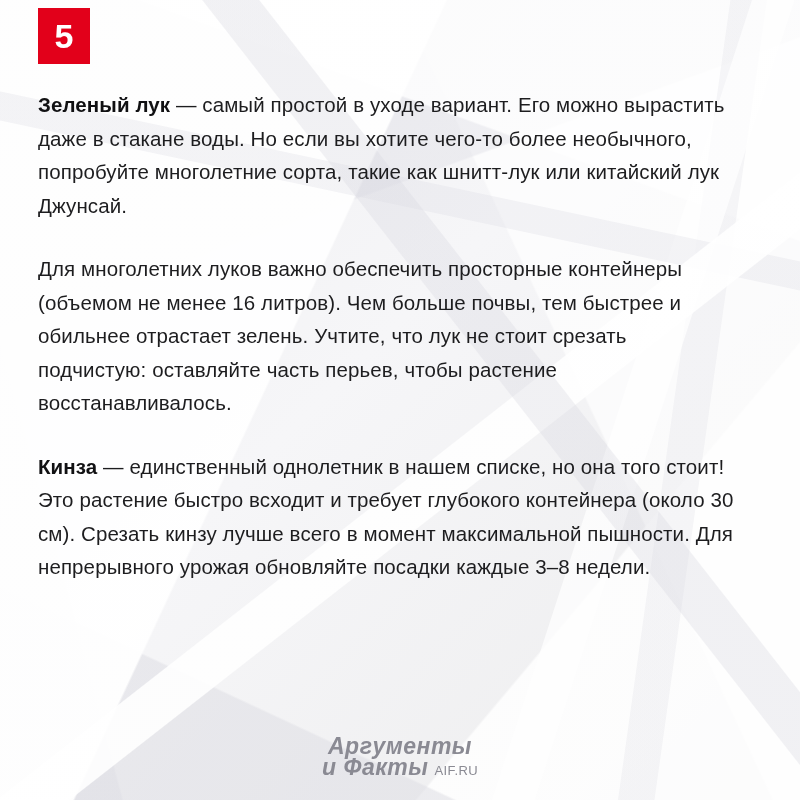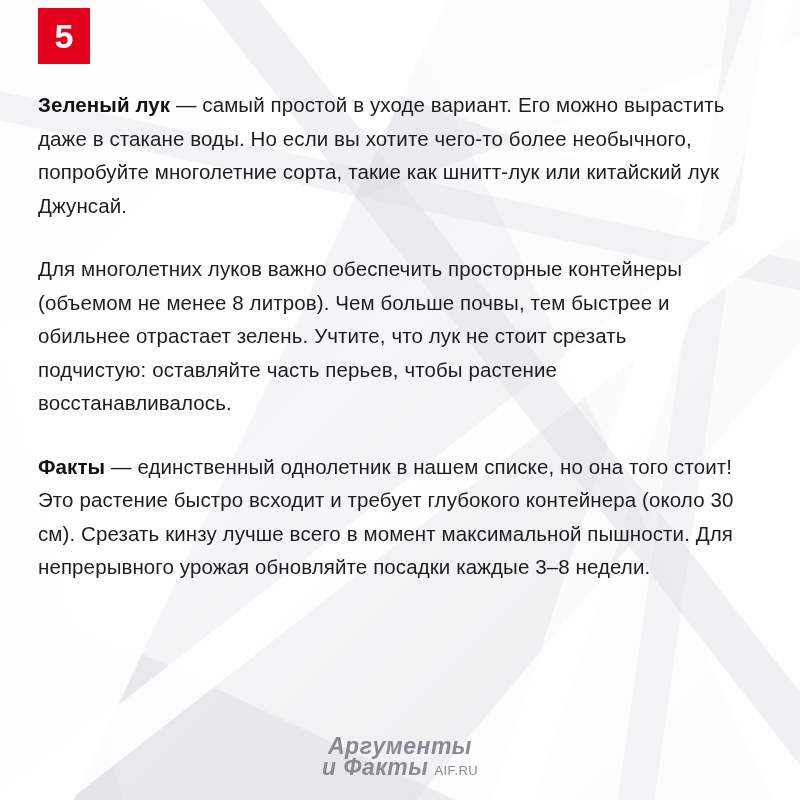--- a/index.html
+++ b/index.html
@@ -138,23 +138,23 @@
   <div class="poly-bg2"></div>
 
   <div class="badge">
     <span class="badge-num">5</span>
   </div>
 
   <div class="content">
 
     <p class="para"><b>Зеленый лук</b><span> — самый простой в уходе вариант. Его можно вырастить даже в стакане воды. Но если вы хотите чего-то более необычного, попробуйте многолетние сорта, такие как шнитт-лук или китайский лук Джунсай.</span></p>
 
-    <p class="para"><span>Для многолетних луков важно обеспечить просторные контейнеры (объемом не менее 8 литров). Чем больше почвы, тем быстрее и обильнее отрастает зелень. Учтите, что лук не стоит срезать подчистую: оставляйте часть перьев, чтобы растение восстанавливалось.</span></p>
+    <p class="para"><span>Для многолетних луков важно обеспечить просторные контейнеры (объемом не менее 16 литров). Чем больше почвы, тем быстрее и обильнее отрастает зелень. Учтите, что лук не стоит срезать подчистую: оставляйте часть перьев, чтобы растение восстанавливалось.</span></p>
 
-    <p class="para"><b>Факты</b><span> — единственный однолетник в нашем списке, но она того стоит! Это растение быстро всходит и требует глубокого контейнера (около 30 см). Срезать кинзу лучше всего в момент максимальной пышности. Для непрерывного урожая обновляйте посадки каждые 3–8 недели.</span></p>
+    <p class="para"><b>Кинза</b><span> — единственный однолетник в нашем списке, но она того стоит! Это растение быстро всходит и требует глубокого контейнера (около 30 см). Срезать кинзу лучше всего в момент максимальной пышности. Для непрерывного урожая обновляйте посадки каждые 3–8 недели.</span></p>
 
   </div>
 
   <div class="logo">
     <div class="logo-wrap">
       <span class="logo-l1">Аргументы</span>
       <span class="logo-l2">
         <span>и Факты</span>
         <span class="logo-sub">AIF.RU</span>
       </span>

